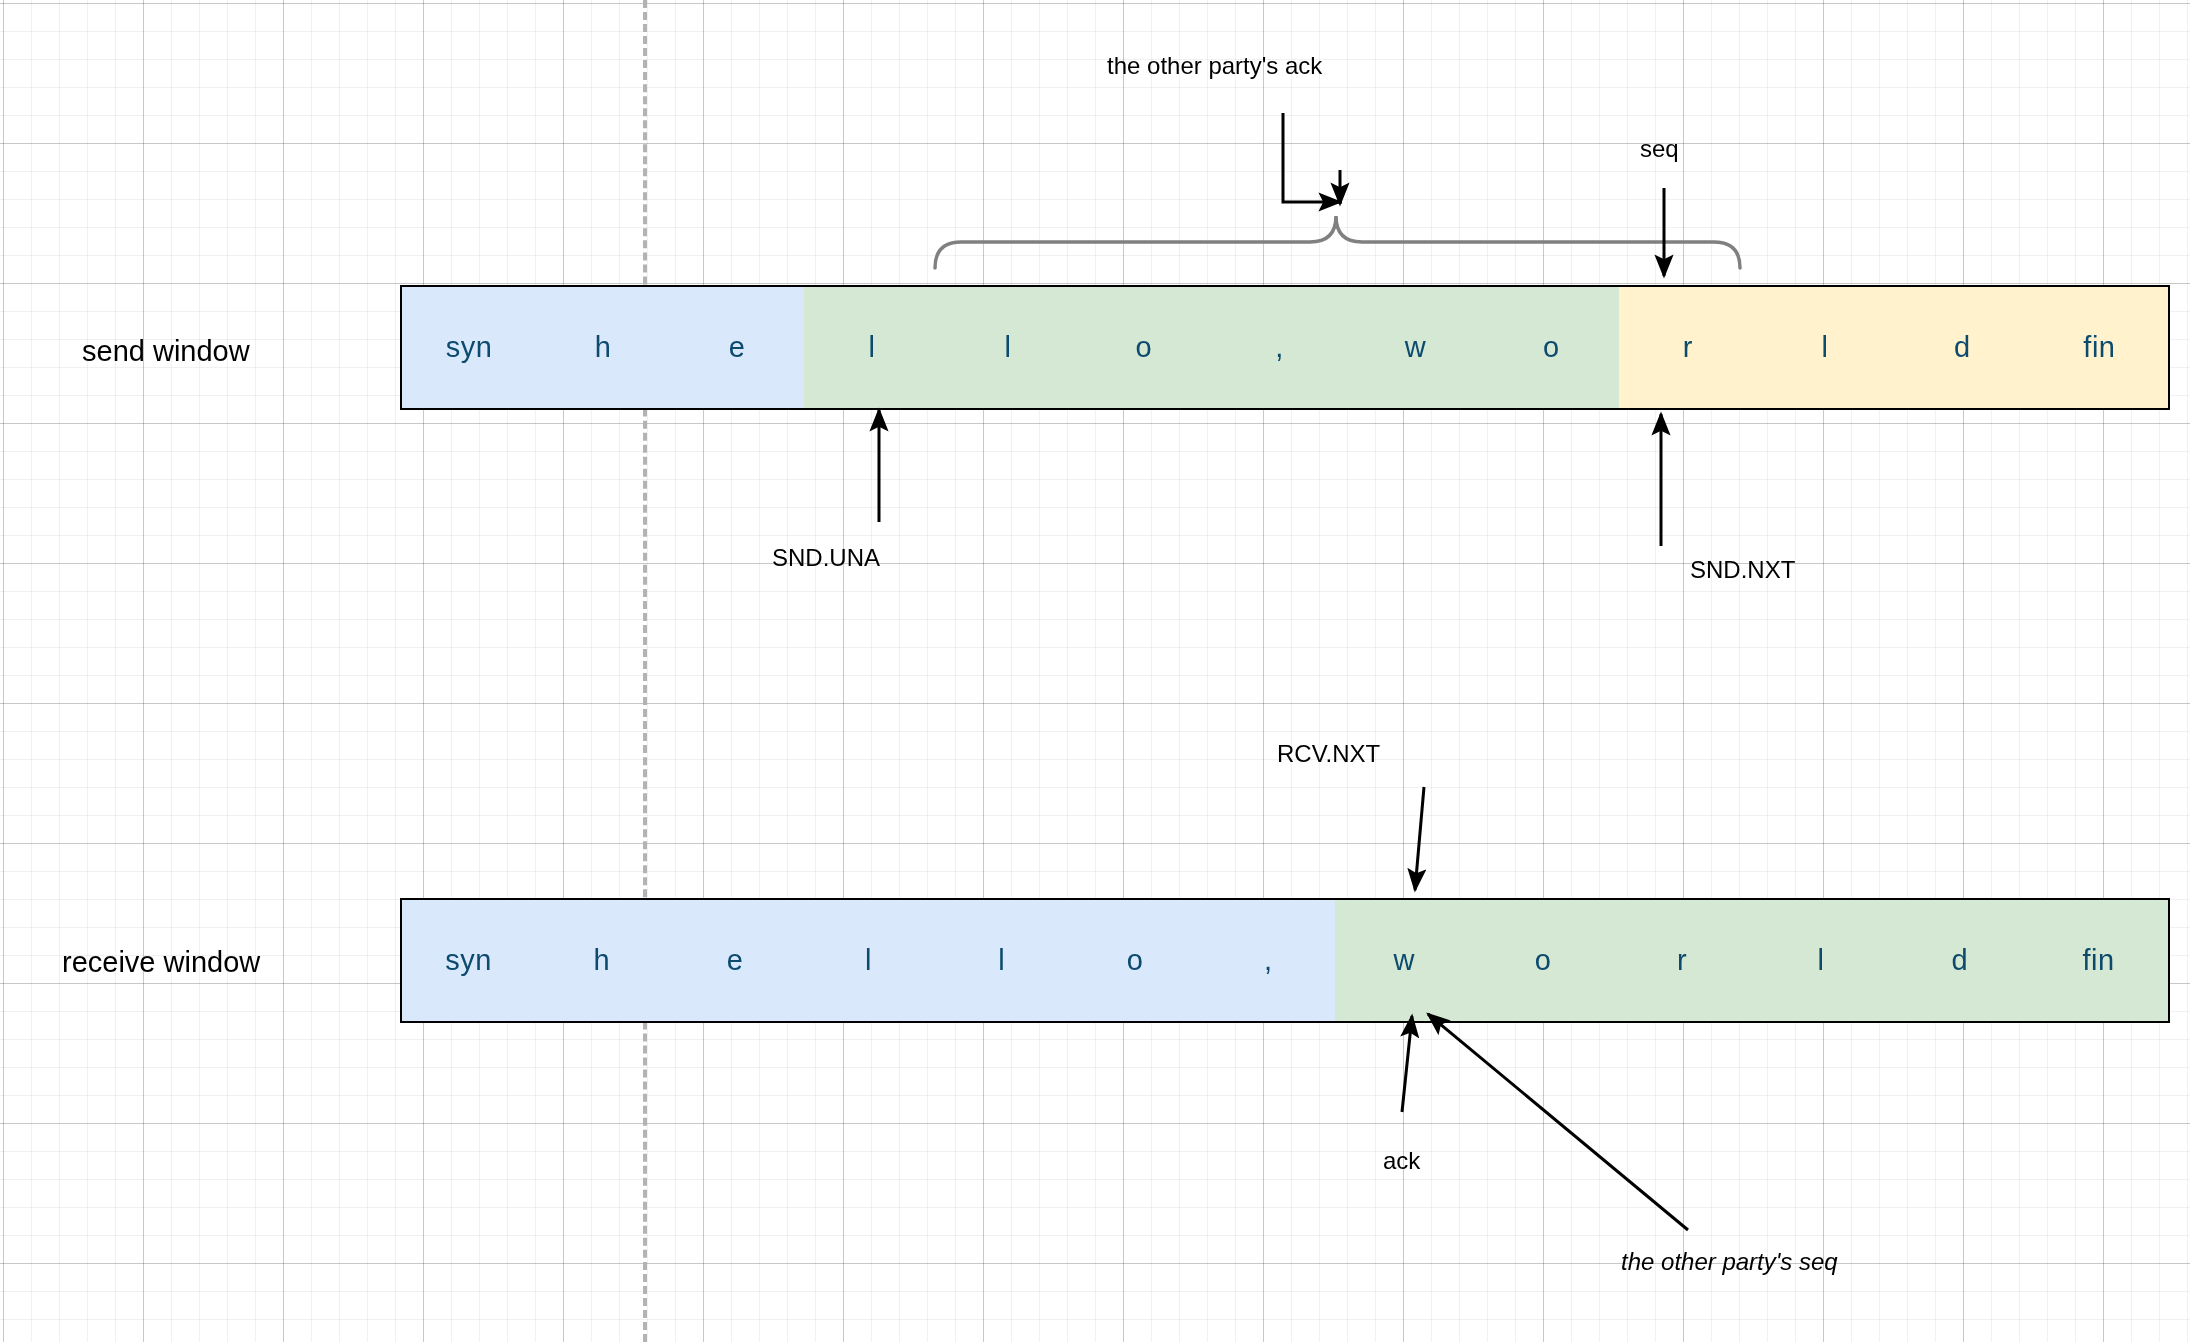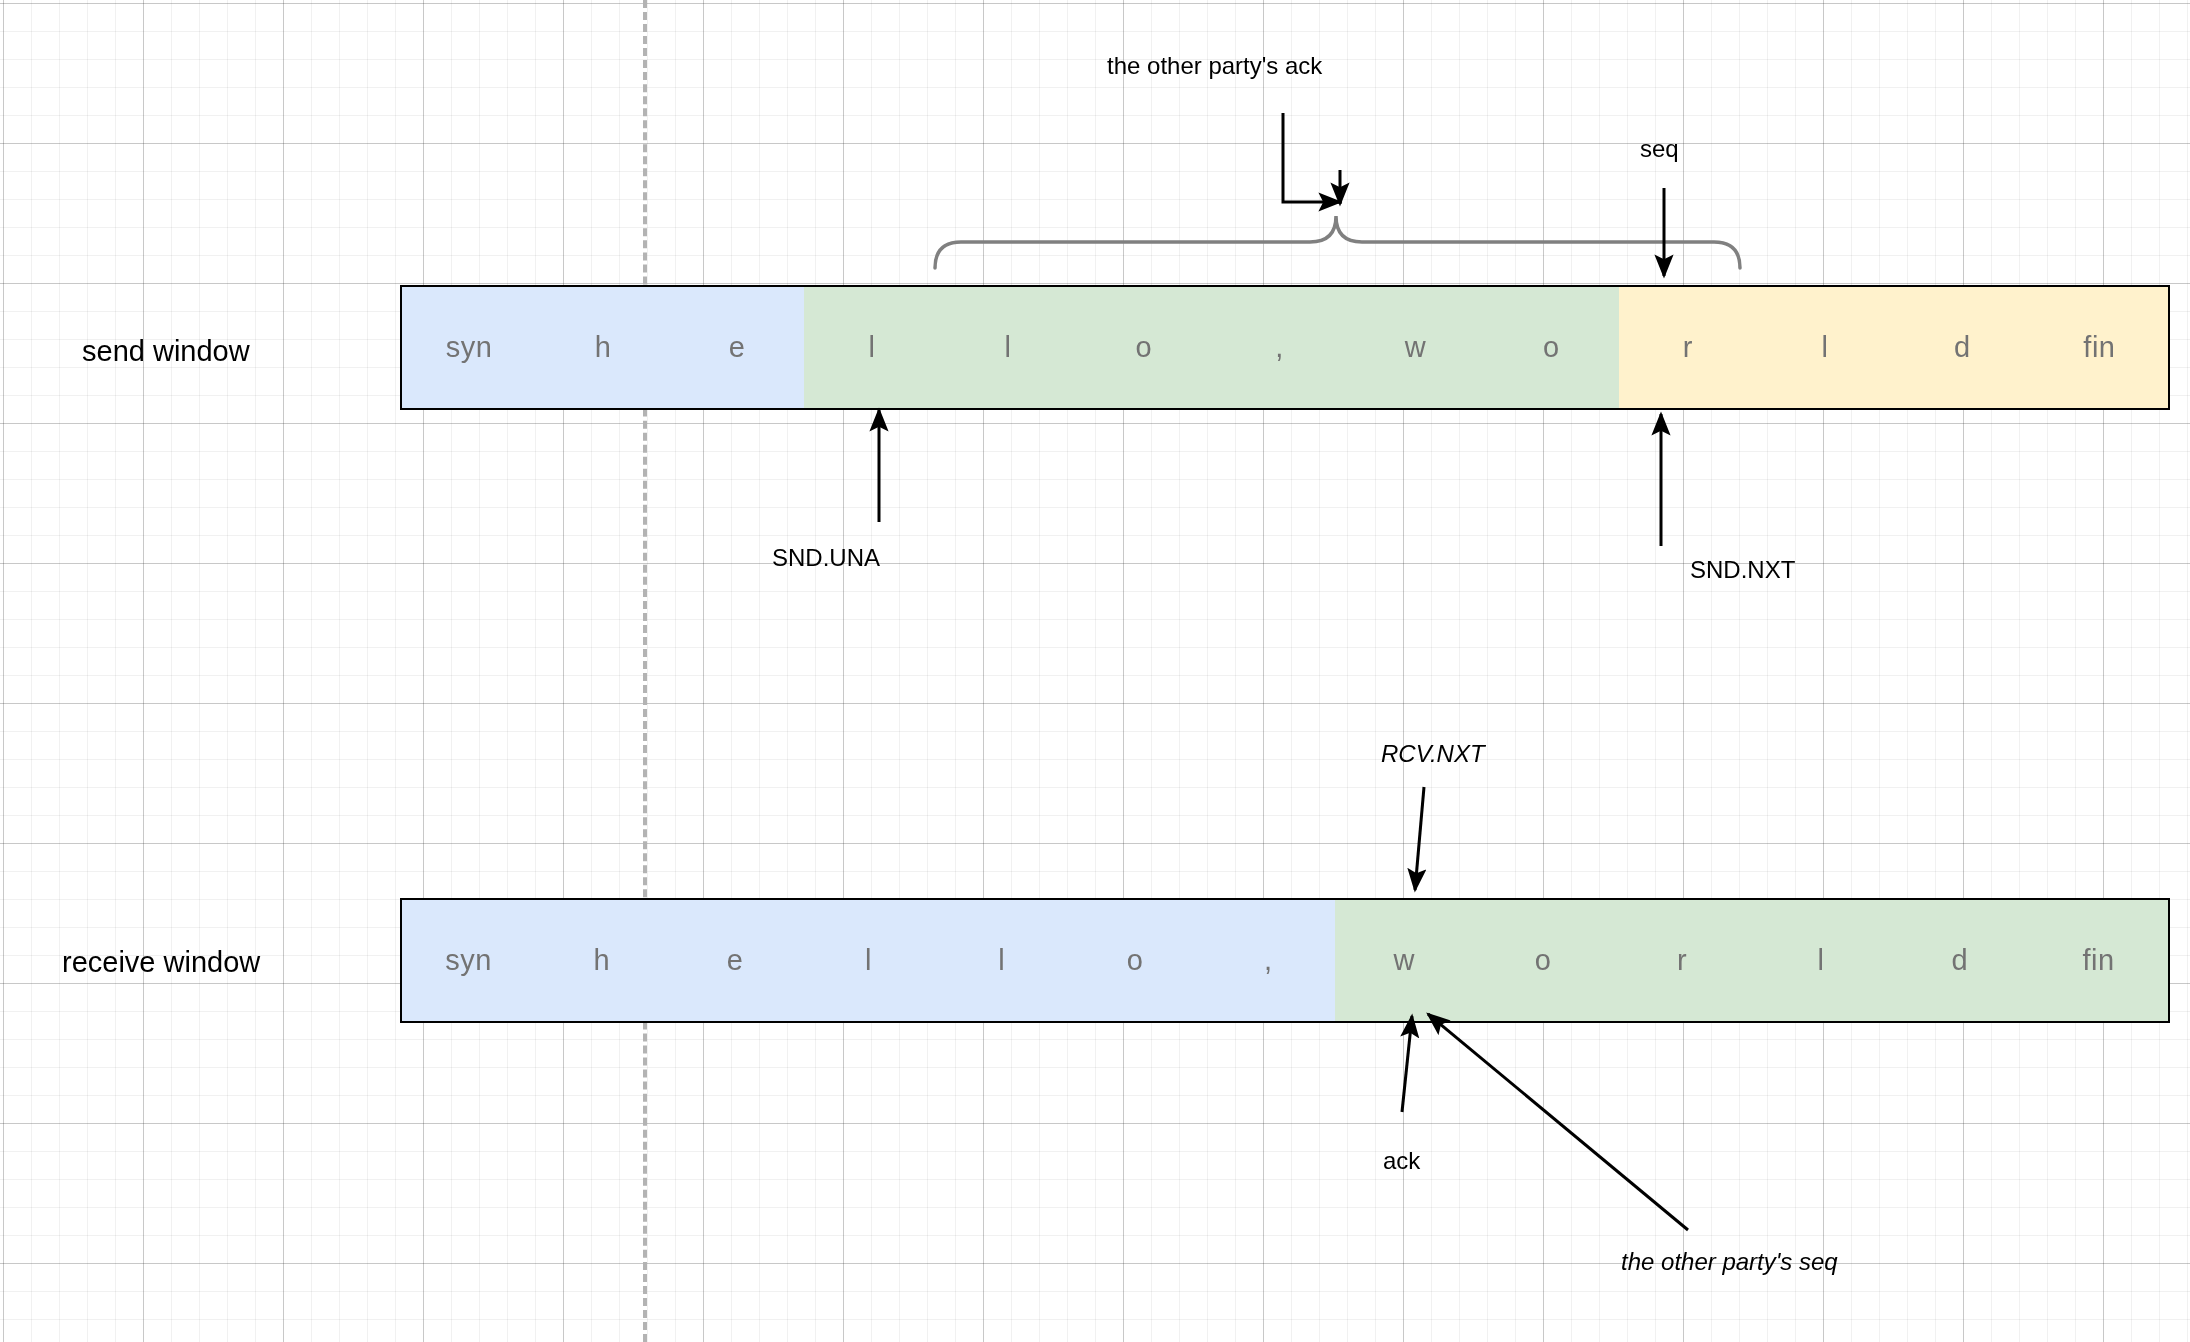--- a/index.html
+++ b/index.html
@@ -46,21 +46,21 @@
   .seg {
     display: flex;
     box-sizing: border-box;
   }
   .cell {
     flex: 1 1 0;
     display: flex;
     align-items: center;
     justify-content: center;
     font-size: 29px;
-    color: #737373;
+    color: #0c4a6e;
     letter-spacing: 0.5px;
   }
 
   
   .row-label {
     position: absolute;
     font-size: 29px;
     color: #000000;
     white-space: nowrap;
   }
@@ -137,21 +137,21 @@
   </div>
 
   <div class="anno" style="left:1107px; top:52px;">the other party's ack</div>
 
   <div class="anno" style="left:1640px; top:135px;text-align:center;">seq</div>
 
   <div class="anno" style="left:772px; top:536px;margin-top:8px;">SND.UNA</div>
 
   <div class="anno" style="left:1690px; top:556px;">SND.NXT</div>
 
-  <div class="anno" style="left:1381px; top:740px;font-style:italic;">RCV.NXT</div>
+  <div class="anno" style="left:1277px; top:740px;">RCV.NXT</div>
 
   <div class="anno" style="left:1383px; top:1147px;">ack</div>
 
   <div class="anno" style="left:1621px; top:1248px;font-style:italic;">the other party's seq</div>
 
   <svg class="overlay" viewBox="0 0 2190 1342">
     <defs>
       <marker id="arrowhead" markerWidth="9" markerHeight="9" refX="7.2" refY="3.2" orient="auto" markerUnits="strokeWidth">
         <path d="M0,0 L8,3.2 L0,6.4 L1.6,3.2 z" fill="#000000"></path>
       </marker>

